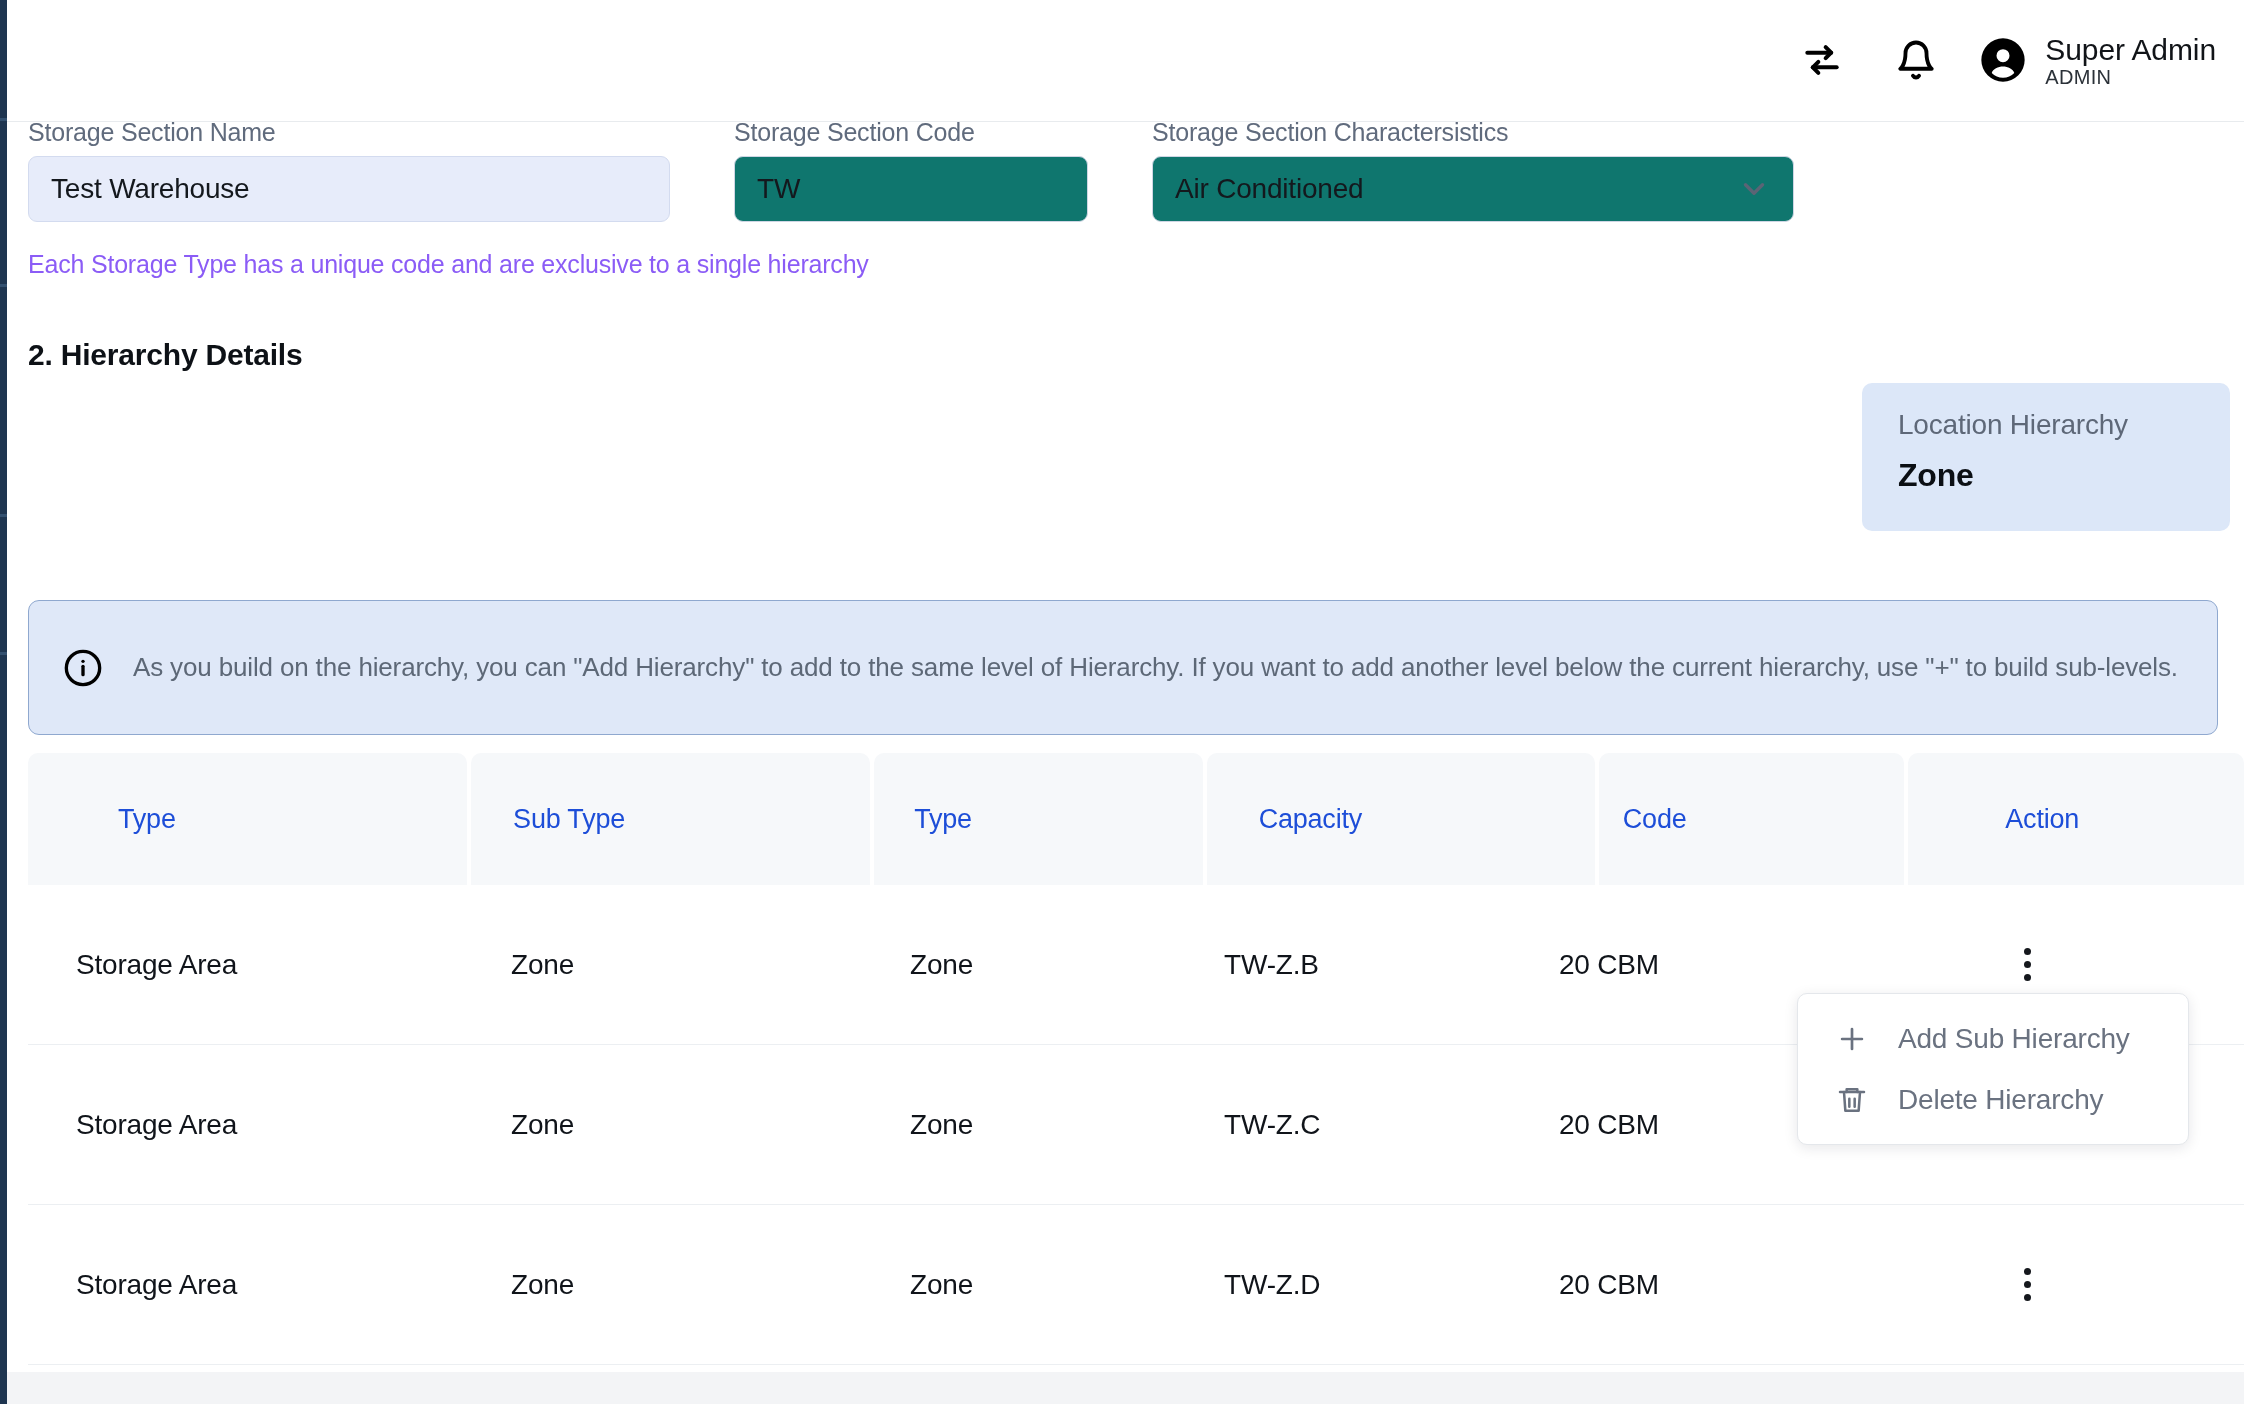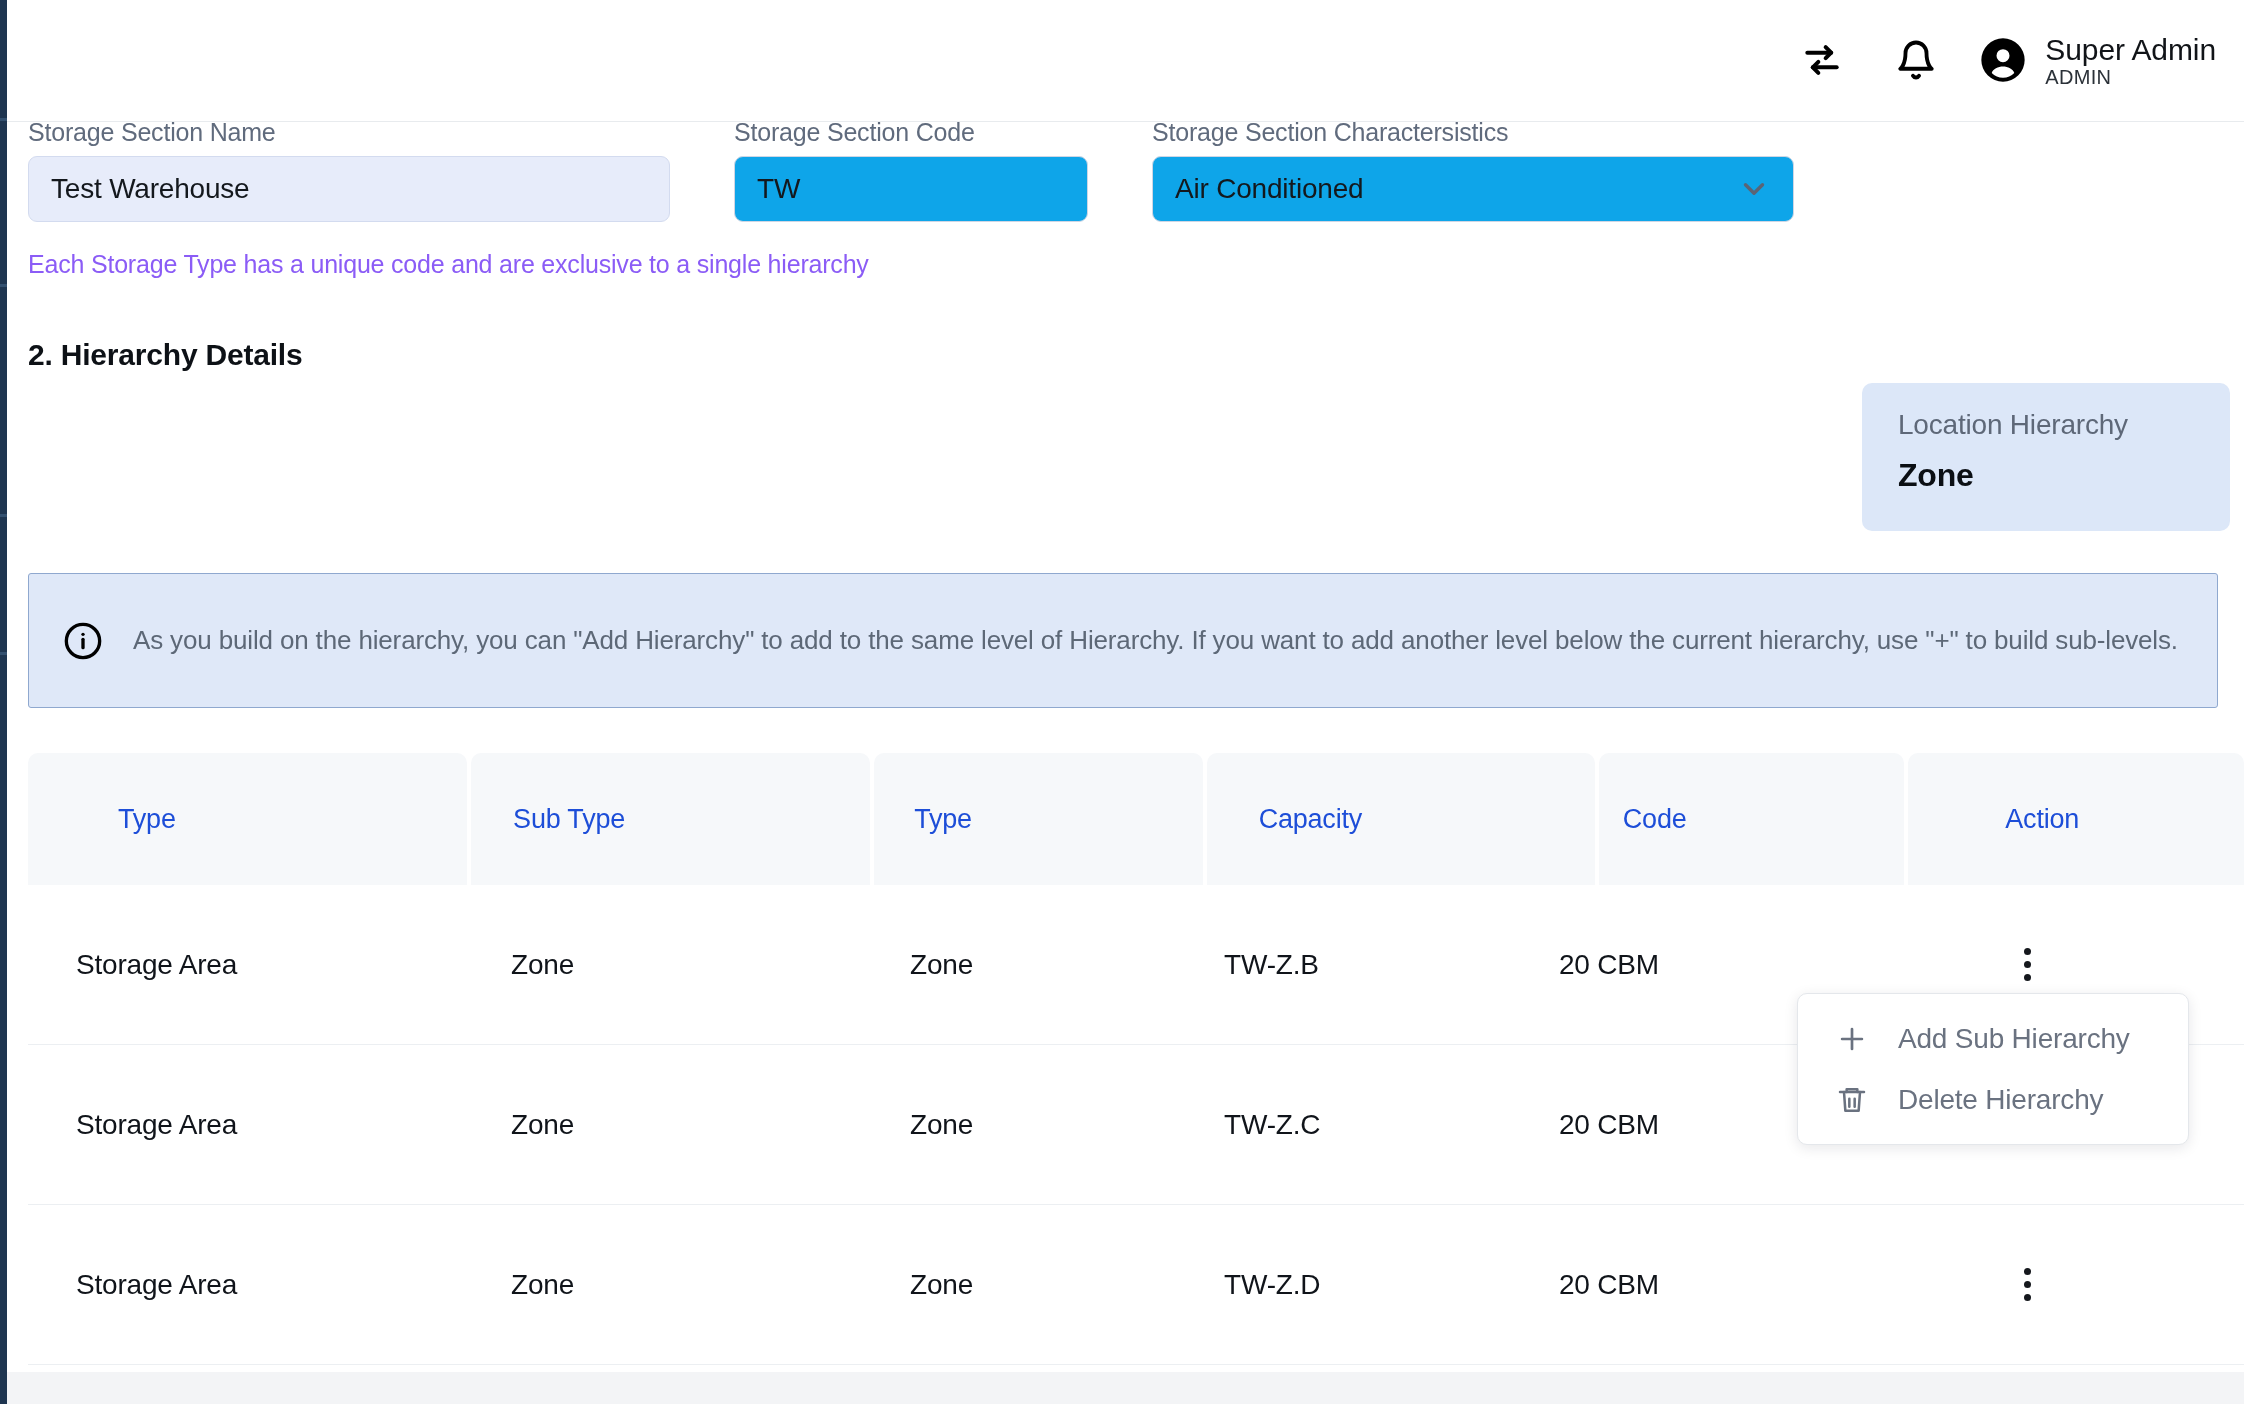--- a/index.html
+++ b/index.html
@@ -111,21 +111,21 @@
     font-size: 25px;
     color: #606b7d;
     margin-bottom: 9px;
     letter-spacing: -0.2px;
     white-space: nowrap;
   }
   .field-input {
     height: 66px;
     border: 1px solid #cfd6e4;
     border-radius: 9px;
-    background: #0ea5e9;
+    background: #0f766e;
     font-size: 28px;
     color: #14181d;
     display: flex;
     align-items: center;
     padding: 0 22px;
     letter-spacing: -0.2px;
   }
   .field-input.filled { background: #e7ecfa; border-color: #d3dbef; }
   .w-name { width: 642px; }
   .w-code { width: 354px; }
@@ -172,26 +172,26 @@
     font-weight: bold;
     color: #0b0f14;
     margin-top: 16px;
     letter-spacing: -0.2px;
   }
 
   
   .info-banner {
     position: absolute;
     left: 21px;
-    top: 573px;
+    top: 600px;
     width: 2190px;
     min-height: 135px;
     background: #dfe8f8;
     border: 1px solid #8fa8cf;
-    border-radius: 3px;
+    border-radius: 11px;
     display: flex;
     align-items: center;
     gap: 30px;
     padding: 22px 34px;
   }
   .info-icon { flex: 0 0 40px; color: #000; display:flex; align-items:center; }
   .info-text {
     font-size: 26px;
     color: #5d6877;
     line-height: 1.42;

